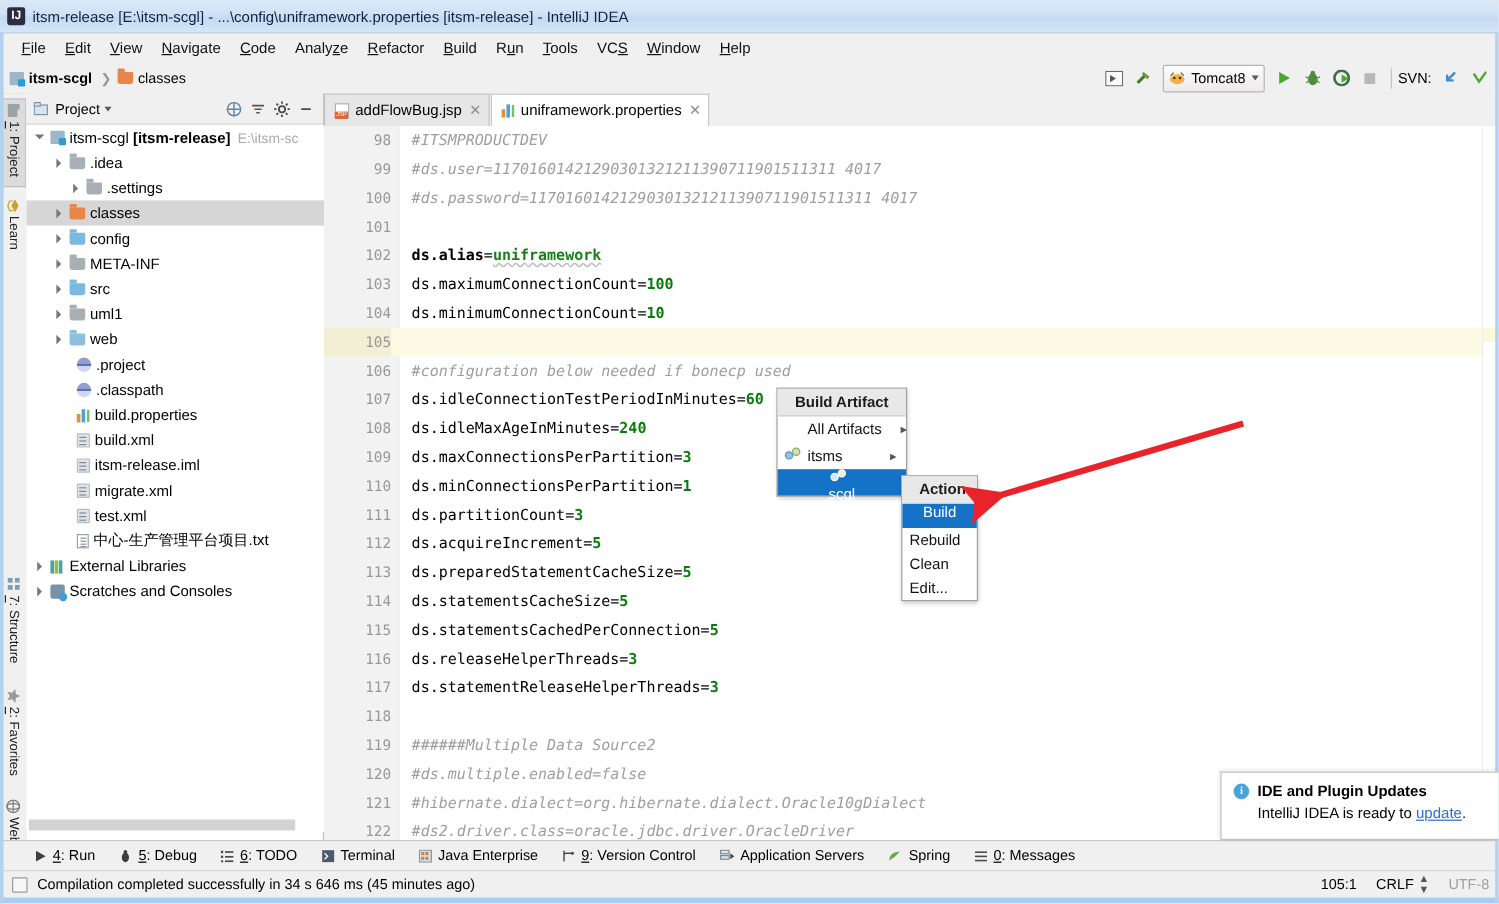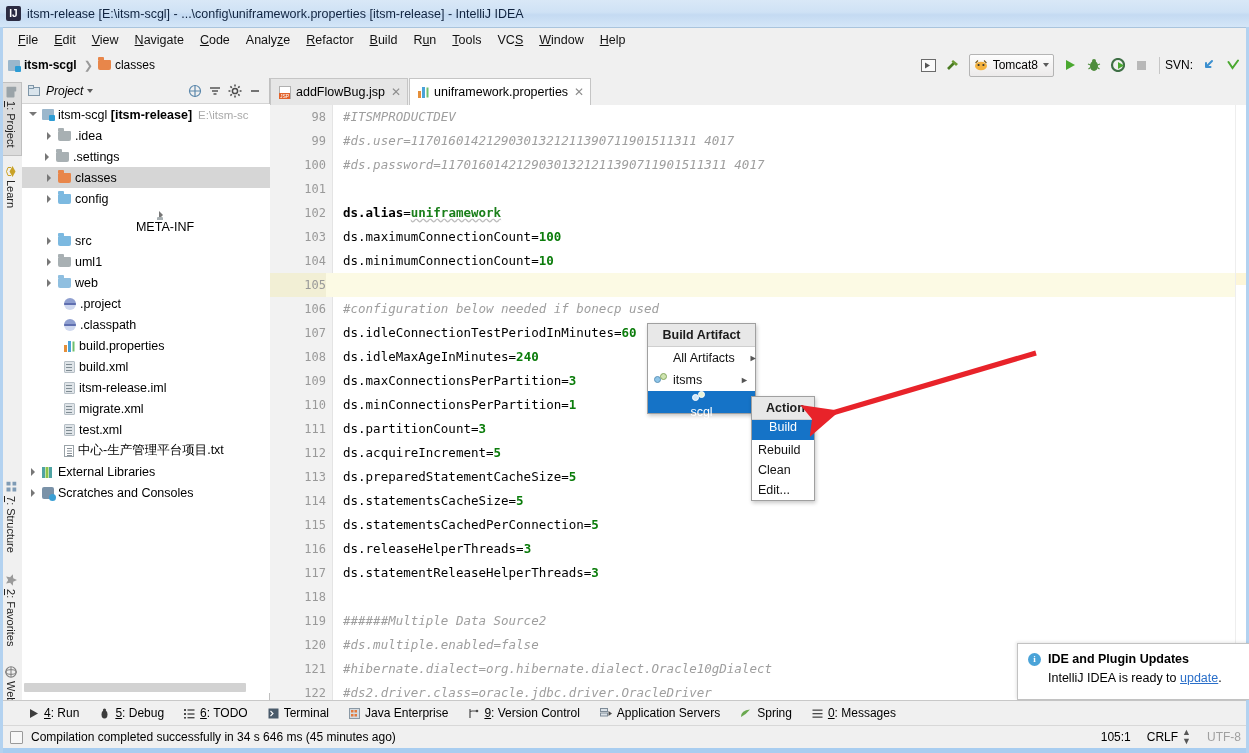--- a/index.html
+++ b/index.html
@@ -84,21 +84,21 @@
   .vtab.sel{background:#dcdcdc;border:1px solid #c0c0c0;}
   .vtab u{text-decoration:underline;}
 
   
   .projpanel{
     position:absolute;left:22px;top:78px;width:248px;height:627px;
     background:#fff;border-right:1px solid #c0c0c0;box-sizing:border-box;
   }
   .projhdr{
     height:26px;background:#f0f0f0;border-bottom:1px solid #d4d4d4;
-    display:flex;align-items:center;padding-left:6px;box-sizing:border-box;font-style:italic;
+    display:flex;align-items:center;padding-left:6px;box-sizing:border-box;
   }
   .projhdr .phtitle{font-size:12px;margin-left:5px;margin-right:4px;}
   .projhdr-actions{margin-left:auto;display:flex;align-items:center;padding-right:4px;}
   .pha{width:20px;height:20px;display:flex;align-items:center;justify-content:center;cursor:default;}
   .tree{position:absolute;left:0;top:26px;width:248px;height:587px;overflow:hidden;background:#fff;}
   .trow{
     display:flex;align-items:center;height:21px;font-size:12.5px;white-space:nowrap;cursor:default;
     padding-left:6px;box-sizing:border-box;
   }
   .trow.sel{background:#d6d6d6;}
@@ -423,36 +423,36 @@
         <span class="arrow d"></span>
         <span class="ic ic-mod"></span>
         <span class="tlabel"><span>itsm-scgl</span> <span class="b">[itsm-release]</span><span class="tpath">E:\itsm-sc</span></span>
       </div>
 
       <div class="trow" style="padding-left:22px;">
         <span class="arrow r"></span>
         <span class="ic ic-folder grey"></span>
         <span class="tlabel">.idea</span>
       </div>
-      <div class="trow" style="padding-left:20px;">
+      <div class="trow" style="padding-left:36px;">
         <span class="arrow r"></span>
         <span class="ic ic-folder grey"></span>
         <span class="tlabel">.settings</span>
       </div>
       <div class="trow sel" style="padding-left:22px;">
         <span class="arrow r"></span>
         <span class="ic ic-folder orange"></span>
         <span class="tlabel">classes</span>
       </div>
       <div class="trow" style="padding-left:22px;">
         <span class="arrow r"></span>
         <span class="ic ic-folder"></span>
         <span class="tlabel">config</span>
       </div>
-      <div class="trow" style="padding-left:34px;flex-direction:column;">
+      <div class="trow" style="padding-left:22px;">
         <span class="arrow r"></span>
         <span class="ic ic-folder grey"></span>
         <span class="tlabel">META-INF</span>
       </div>
       <div class="trow" style="padding-left:22px;">
         <span class="arrow r"></span>
         <span class="ic ic-folder"></span>
         <span class="tlabel">src</span>
       </div>
       <div class="trow" style="padding-left:22px;">

